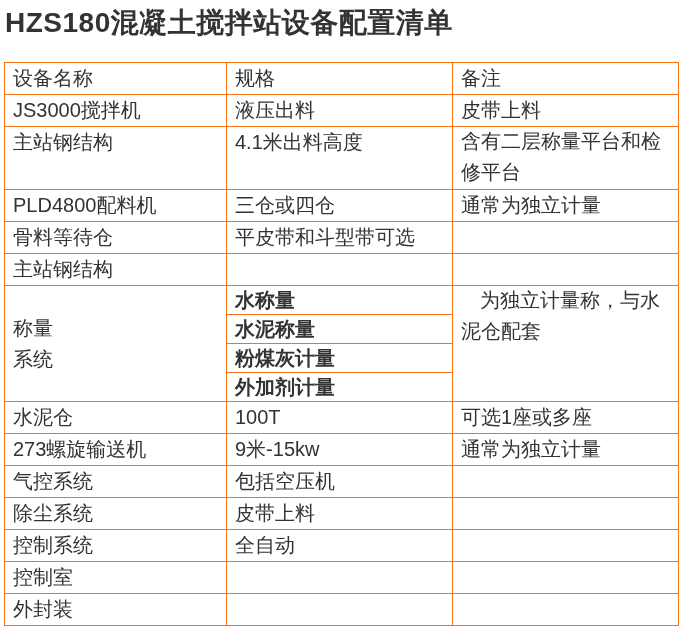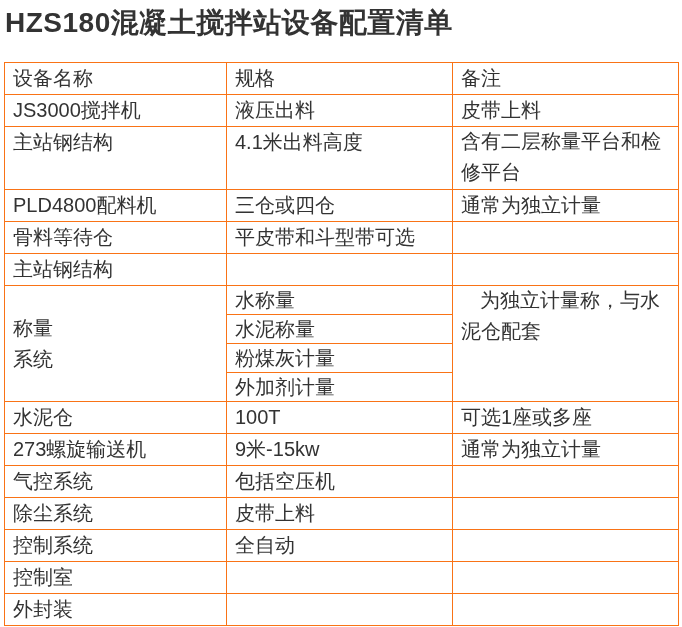--- a/index.html
+++ b/index.html
@@ -45,20 +45,21 @@
     line-height: 31px;
     vertical-align: middle;
     text-align: left;
     font-weight: 400;
     overflow: hidden;
     word-break: break-all;
   }
   .spec-table td.sub {
     height: 28px;
     line-height: 28px;
+    font-weight: bold;
   }
   .spec-table td.group-name {
     white-space: pre-line;
     vertical-align: middle;
   }
   .spec-table td.group-note {
     vertical-align: top;
     text-indent: 0.95em;
   }
   .spec-table td.wrap {

